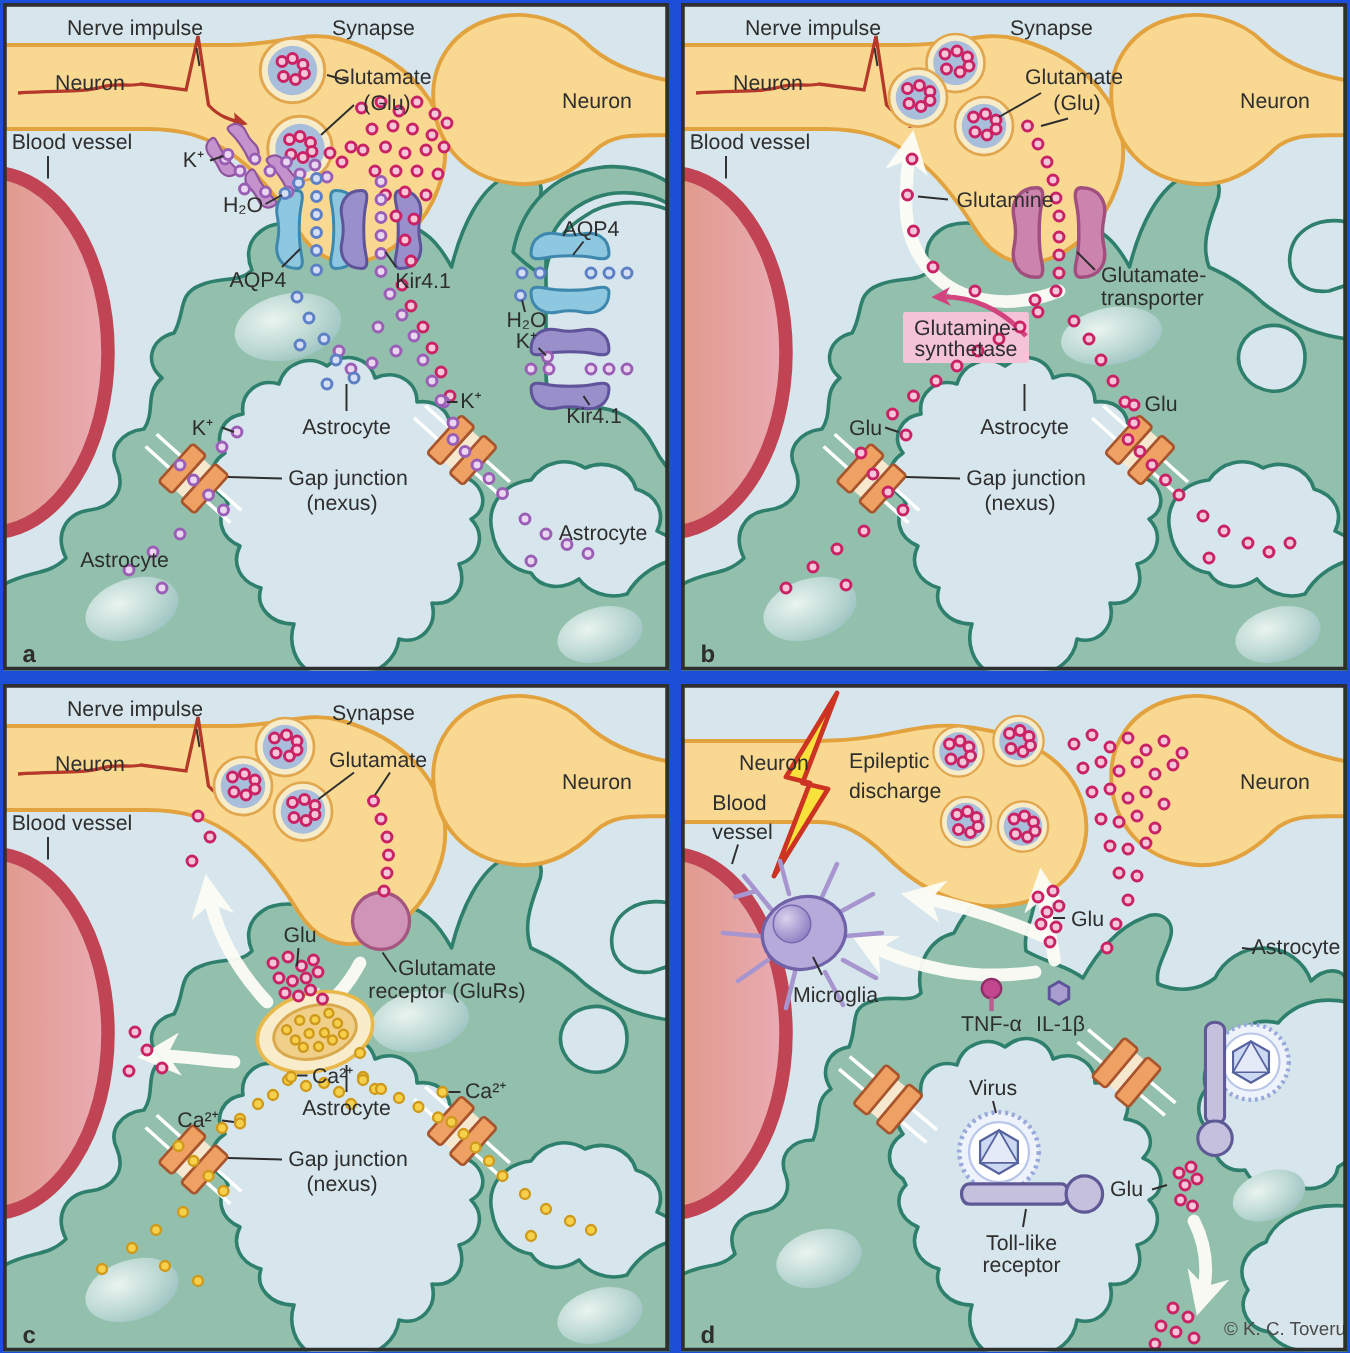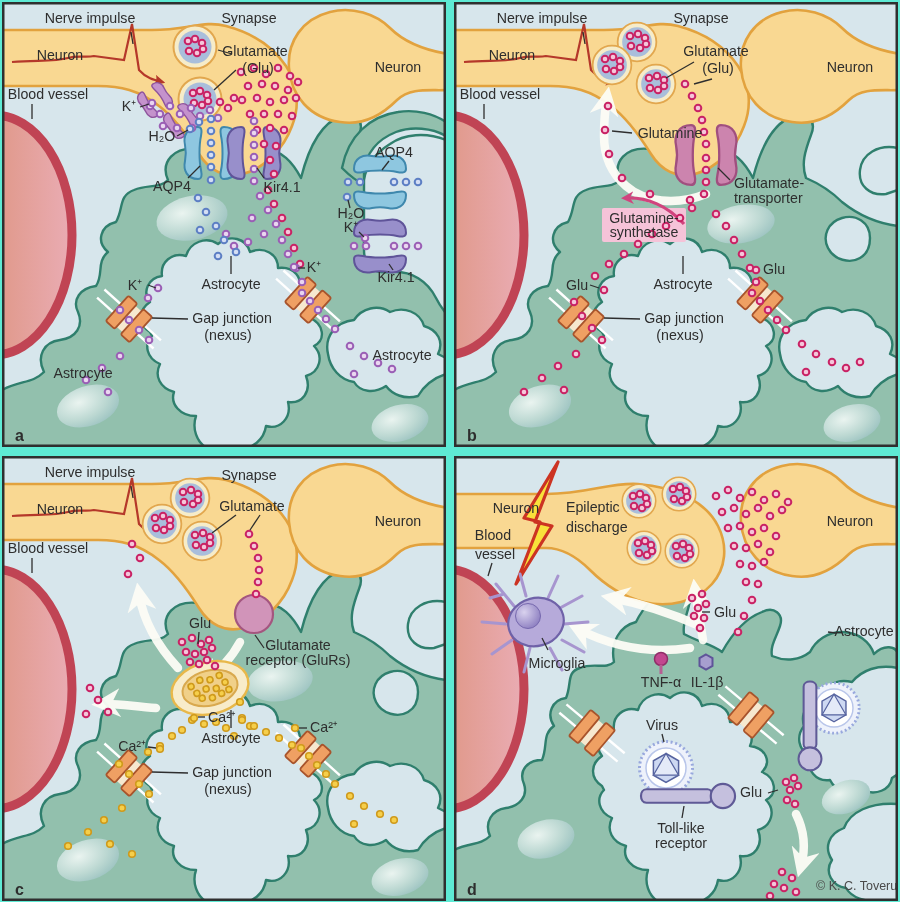--- a/index.html
+++ b/index.html
@@ -1,16 +1,16 @@
 <!DOCTYPE html>
 <html><head>
 <meta charset="utf-8">
 <style>
   html,body{margin:0;padding:0;background:#fff}
-  #stage{width:900px;height:902px;background:#5eead4;position:relative}
+  #stage{width:900px;height:902px;background:#1d4ed8;position:relative}
   svg{display:block}
   .frame{fill:none;stroke:#2f2f2f;stroke-width:2.5}
   .bgp{fill:#d7e6ec}
   .astro{fill:#92c0ad;stroke:#2f7f6d;stroke-width:2.4;stroke-linejoin:round}
   .cav{fill:#d7e6ec;stroke:#2f7f6d;stroke-width:2.4;stroke-linejoin:round}
   .neuron{fill:#f9d892;stroke:#e2a23e;stroke-width:2.6;stroke-linejoin:round}
   .nuc{fill:url(#nucg)}
   .wline{stroke:#fff;stroke-width:2.4}
   .gjslab{fill:#efa063;stroke:#a8542c;stroke-width:1.8}
   .gjmid{fill:#f6e8cf}

